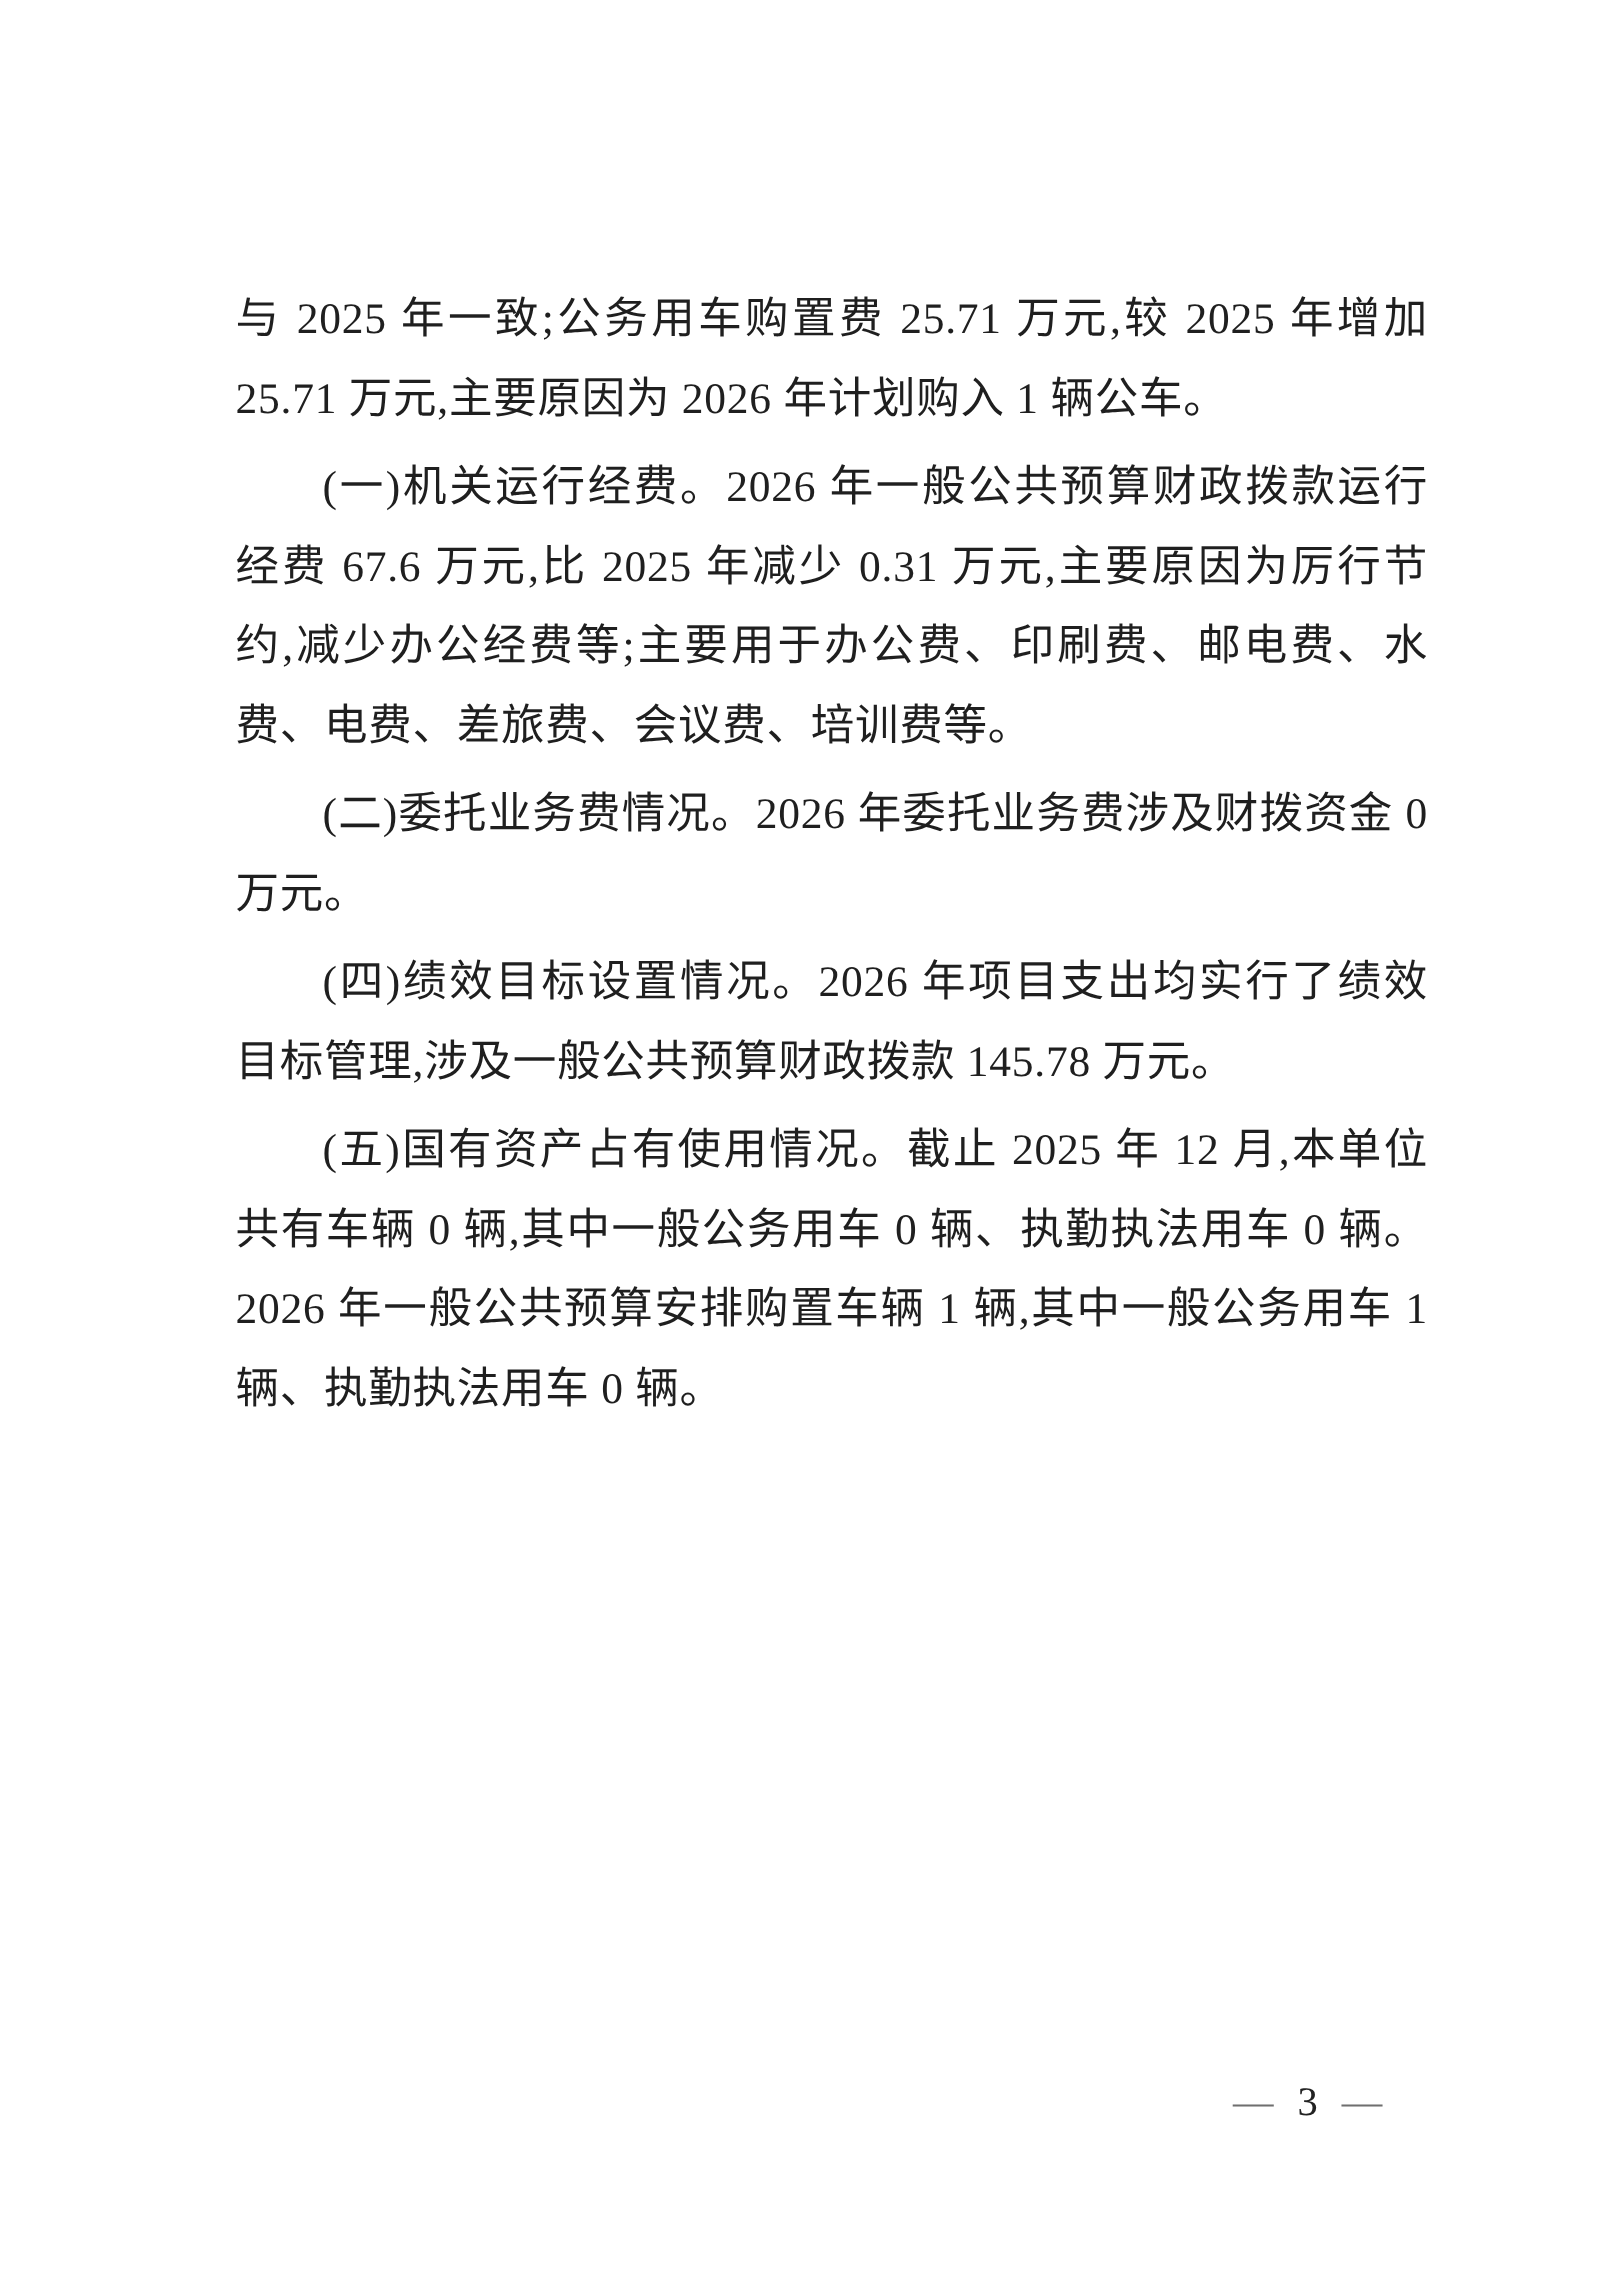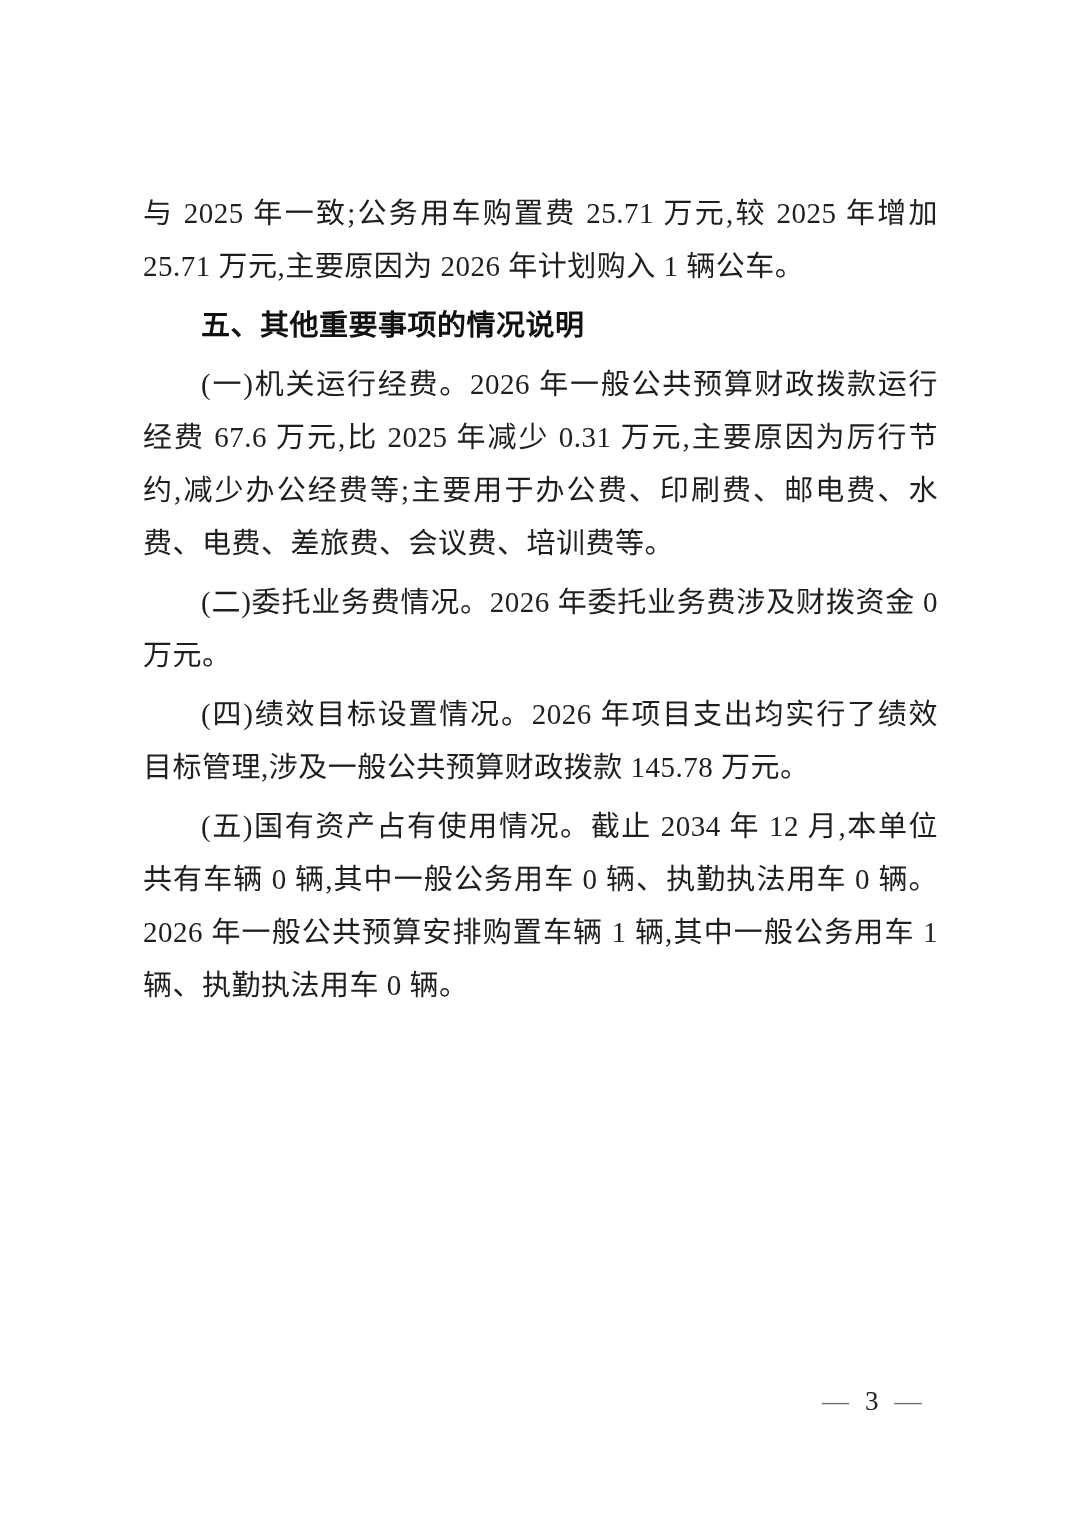--- a/index.html
+++ b/index.html
@@ -12,21 +12,21 @@
     position: relative;
     width: 1074px;
     height: 1520px;
     background: #ffffff;
     overflow: hidden;
     font-family: "Liberation Serif", "DejaVu Serif", serif;
     color: #1f1f1f;
   }
   .content {
     position: absolute;
-    left: 143px;
+    left: 157px;
     top: 187px;
     width: 795px;
     font-size: 29px;
     line-height: 53px;
     letter-spacing: 0.5px;
   }
   .para {
     margin: 0 0 6px 0;
     text-align: justify;
     text-indent: 2em;
@@ -59,25 +59,24 @@
   .footer .num {
     color: #222222;
   }
 </style>
 </head>
 <body>
 
 <div class="page">
   <div class="content">
     <p class="para intro">与 2025 年一致;公务用车购置费 25.71 万元,较 2025 年增加 25.71 万元,主要原因为 2026 年计划购入 1 辆公车。</p>
-    <h2 class="heading">五、其他重要事项的情况说明</h2>
     <p class="para">(一)机关运行经费。2026 年一般公共预算财政拨款运行经费 67.6 万元,比 2025 年减少 0.31 万元,主要原因为厉行节约,减少办公经费等;主要用于办公费、印刷费、邮电费、水费、电费、差旅费、会议费、培训费等。</p>
     <p class="para">(二)委托业务费情况。2026 年委托业务费涉及财拨资金 0 万元。</p>
     <p class="para">(四)绩效目标设置情况。2026 年项目支出均实行了绩效目标管理,涉及一般公共预算财政拨款 145.78 万元。</p>
-    <p class="para">(五)国有资产占有使用情况。截止 2034 年 12 月,本单位共有车辆 0 辆,其中一般公务用车 0 辆、执勤执法用车 0 辆。2026 年一般公共预算安排购置车辆 1 辆,其中一般公务用车 1 辆、执勤执法用车 0 辆。</p>
+    <p class="para">(五)国有资产占有使用情况。截止 2025 年 12 月,本单位共有车辆 0 辆,其中一般公务用车 0 辆、执勤执法用车 0 辆。2026 年一般公共预算安排购置车辆 1 辆,其中一般公务用车 1 辆、执勤执法用车 0 辆。</p>
   </div>
 
   <div class="footer">
     <span class="dash">—</span>
     <span class="num">3</span>
     <span class="dash">—</span>
   </div>
 </div>
 
 </body></html>

